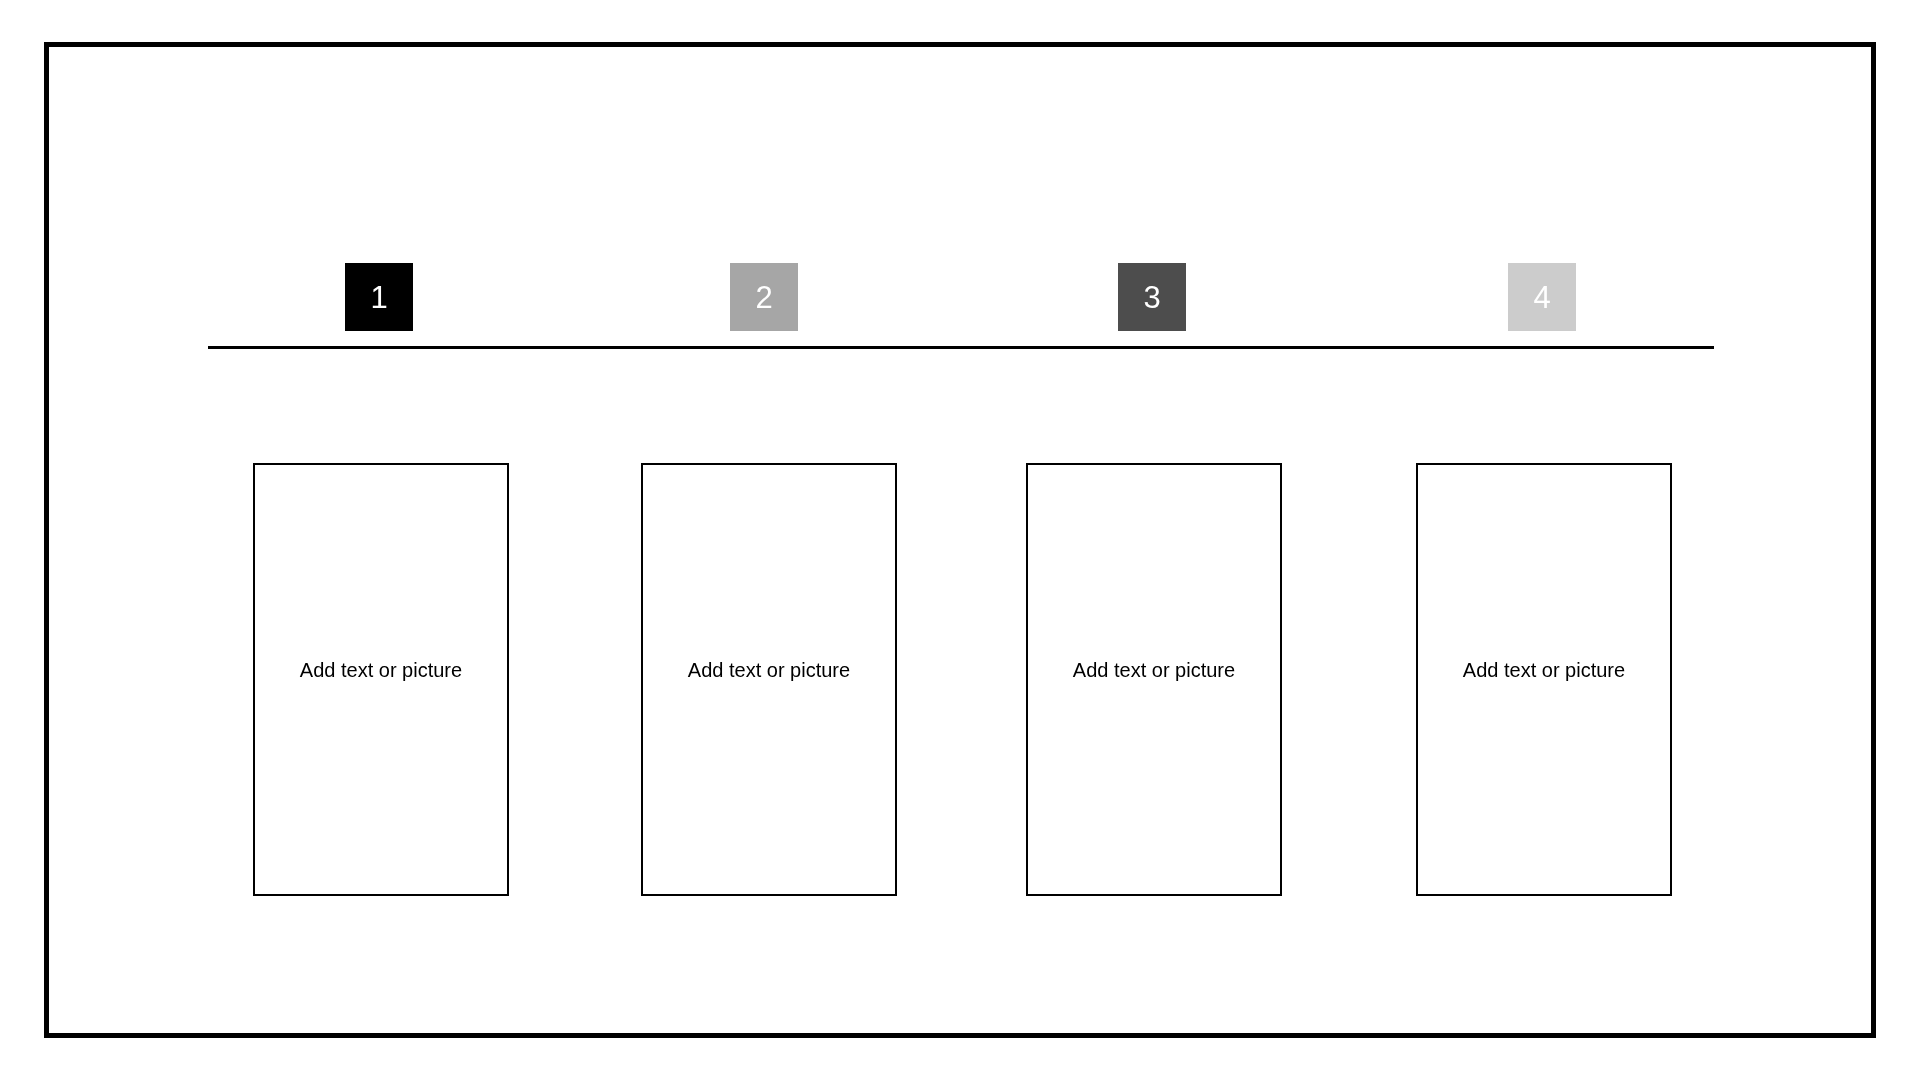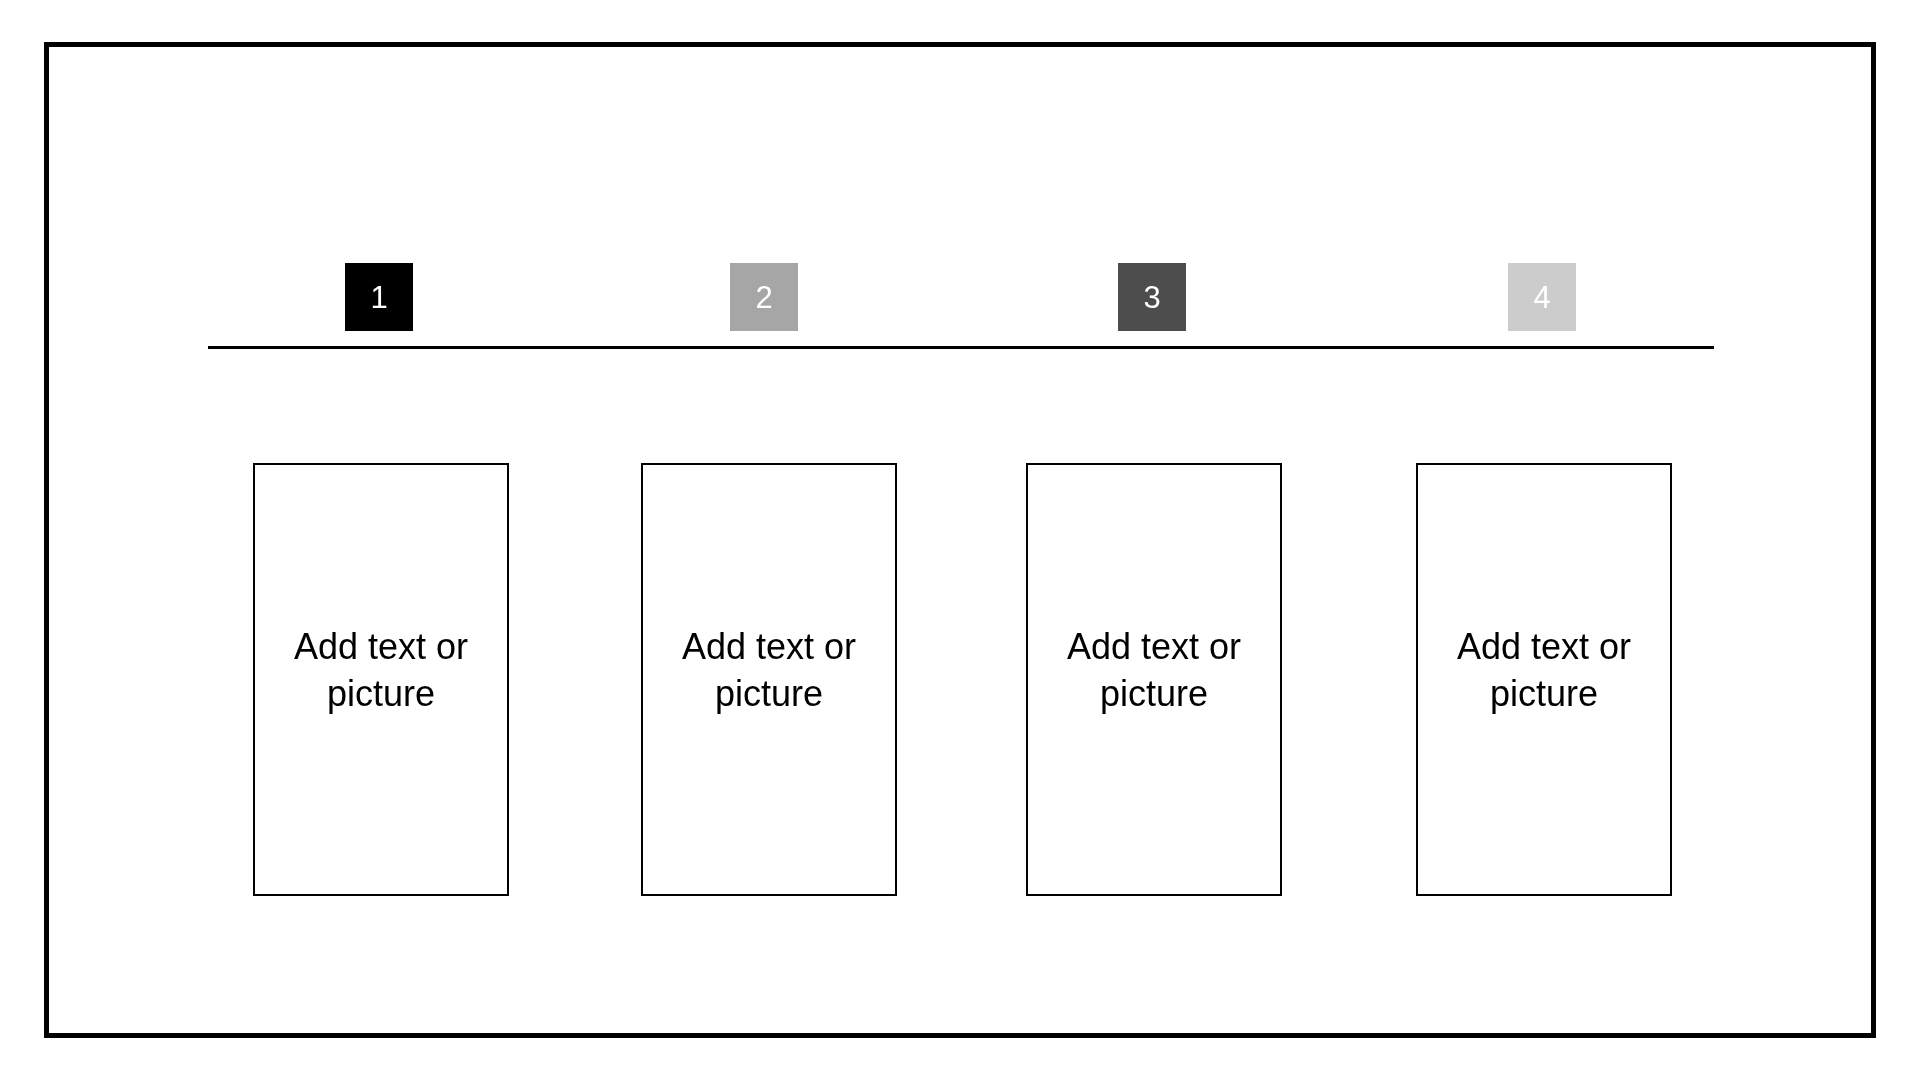--- a/index.html
+++ b/index.html
@@ -90,21 +90,21 @@
     align-items: center;
     justify-content: center;
   }
   .content-box.c1 { left: 253px; }
   .content-box.c2 { left: 641px; }
   .content-box.c3 { left: 1026px; }
   .content-box.c4 { left: 1416px; }
 
   .content-box .placeholder-text {
     font-family: "Liberation Sans", sans-serif;
-    font-size: 36px;
+    font-size: 20px;
     line-height: 1.28;
     color: #000000;
     text-align: center;
     width: 190px;
     margin-bottom: 18px;
     white-space: normal;
   }
 </style>
 </head>
 <body>

